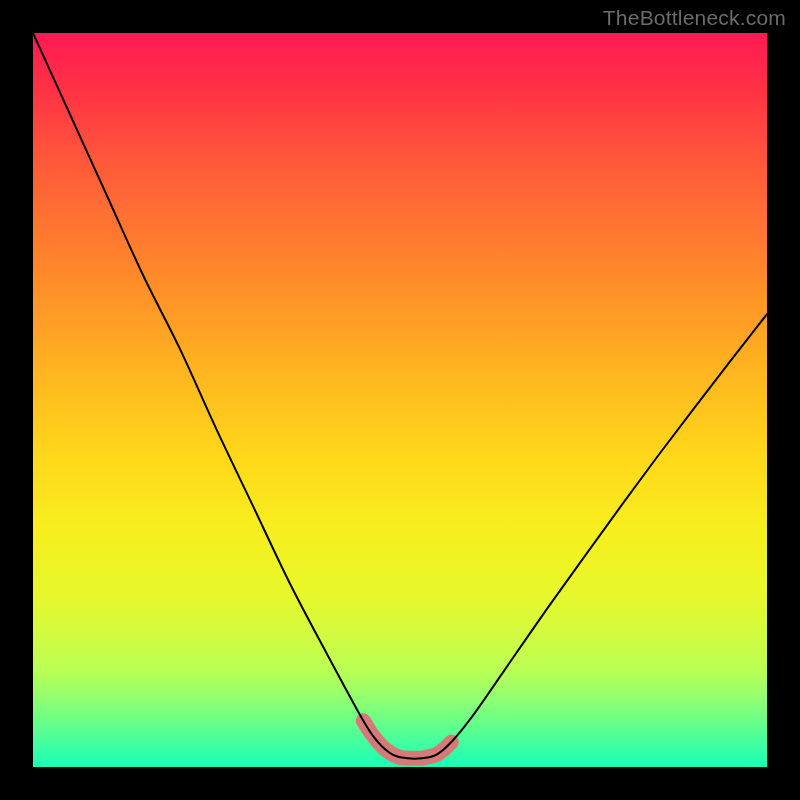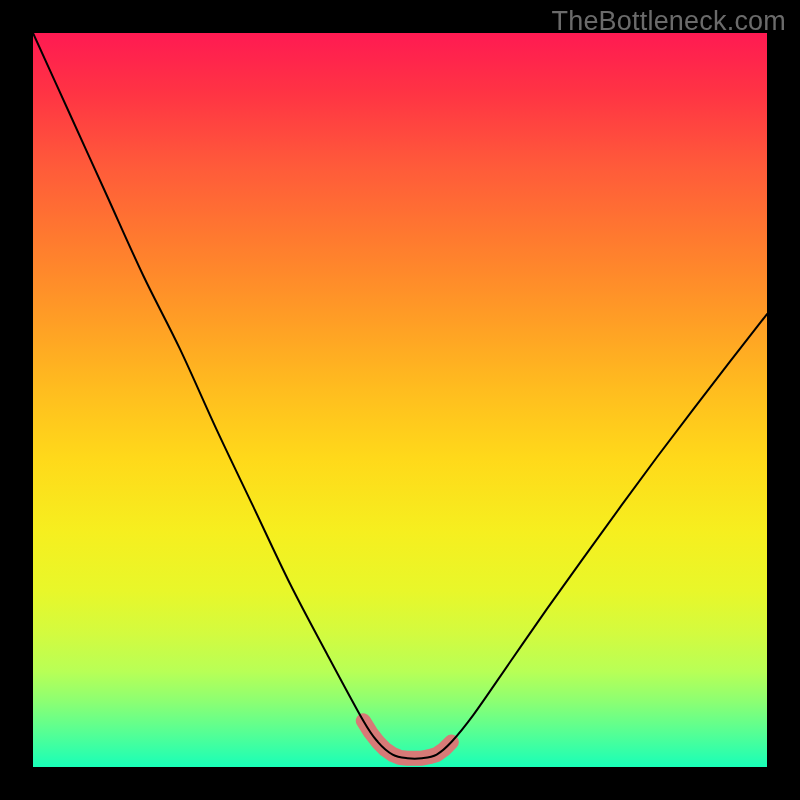--- a/index.html
+++ b/index.html
@@ -44,21 +44,21 @@
     position: absolute;
     left: 0; top: 0;
     width: 734px;
     height: 734px;
   }
   .watermark {
     position: absolute;
     top: 6px;
     right: 14px;
     color: #6b6b6b;
-    font-size: 27px;
+    font-size: 21px;
     letter-spacing: 0.2px;
     font-weight: 400;
     user-select: none;
   }
 </style>
 </head>
 <body>
 
 <div class="frame">
 

